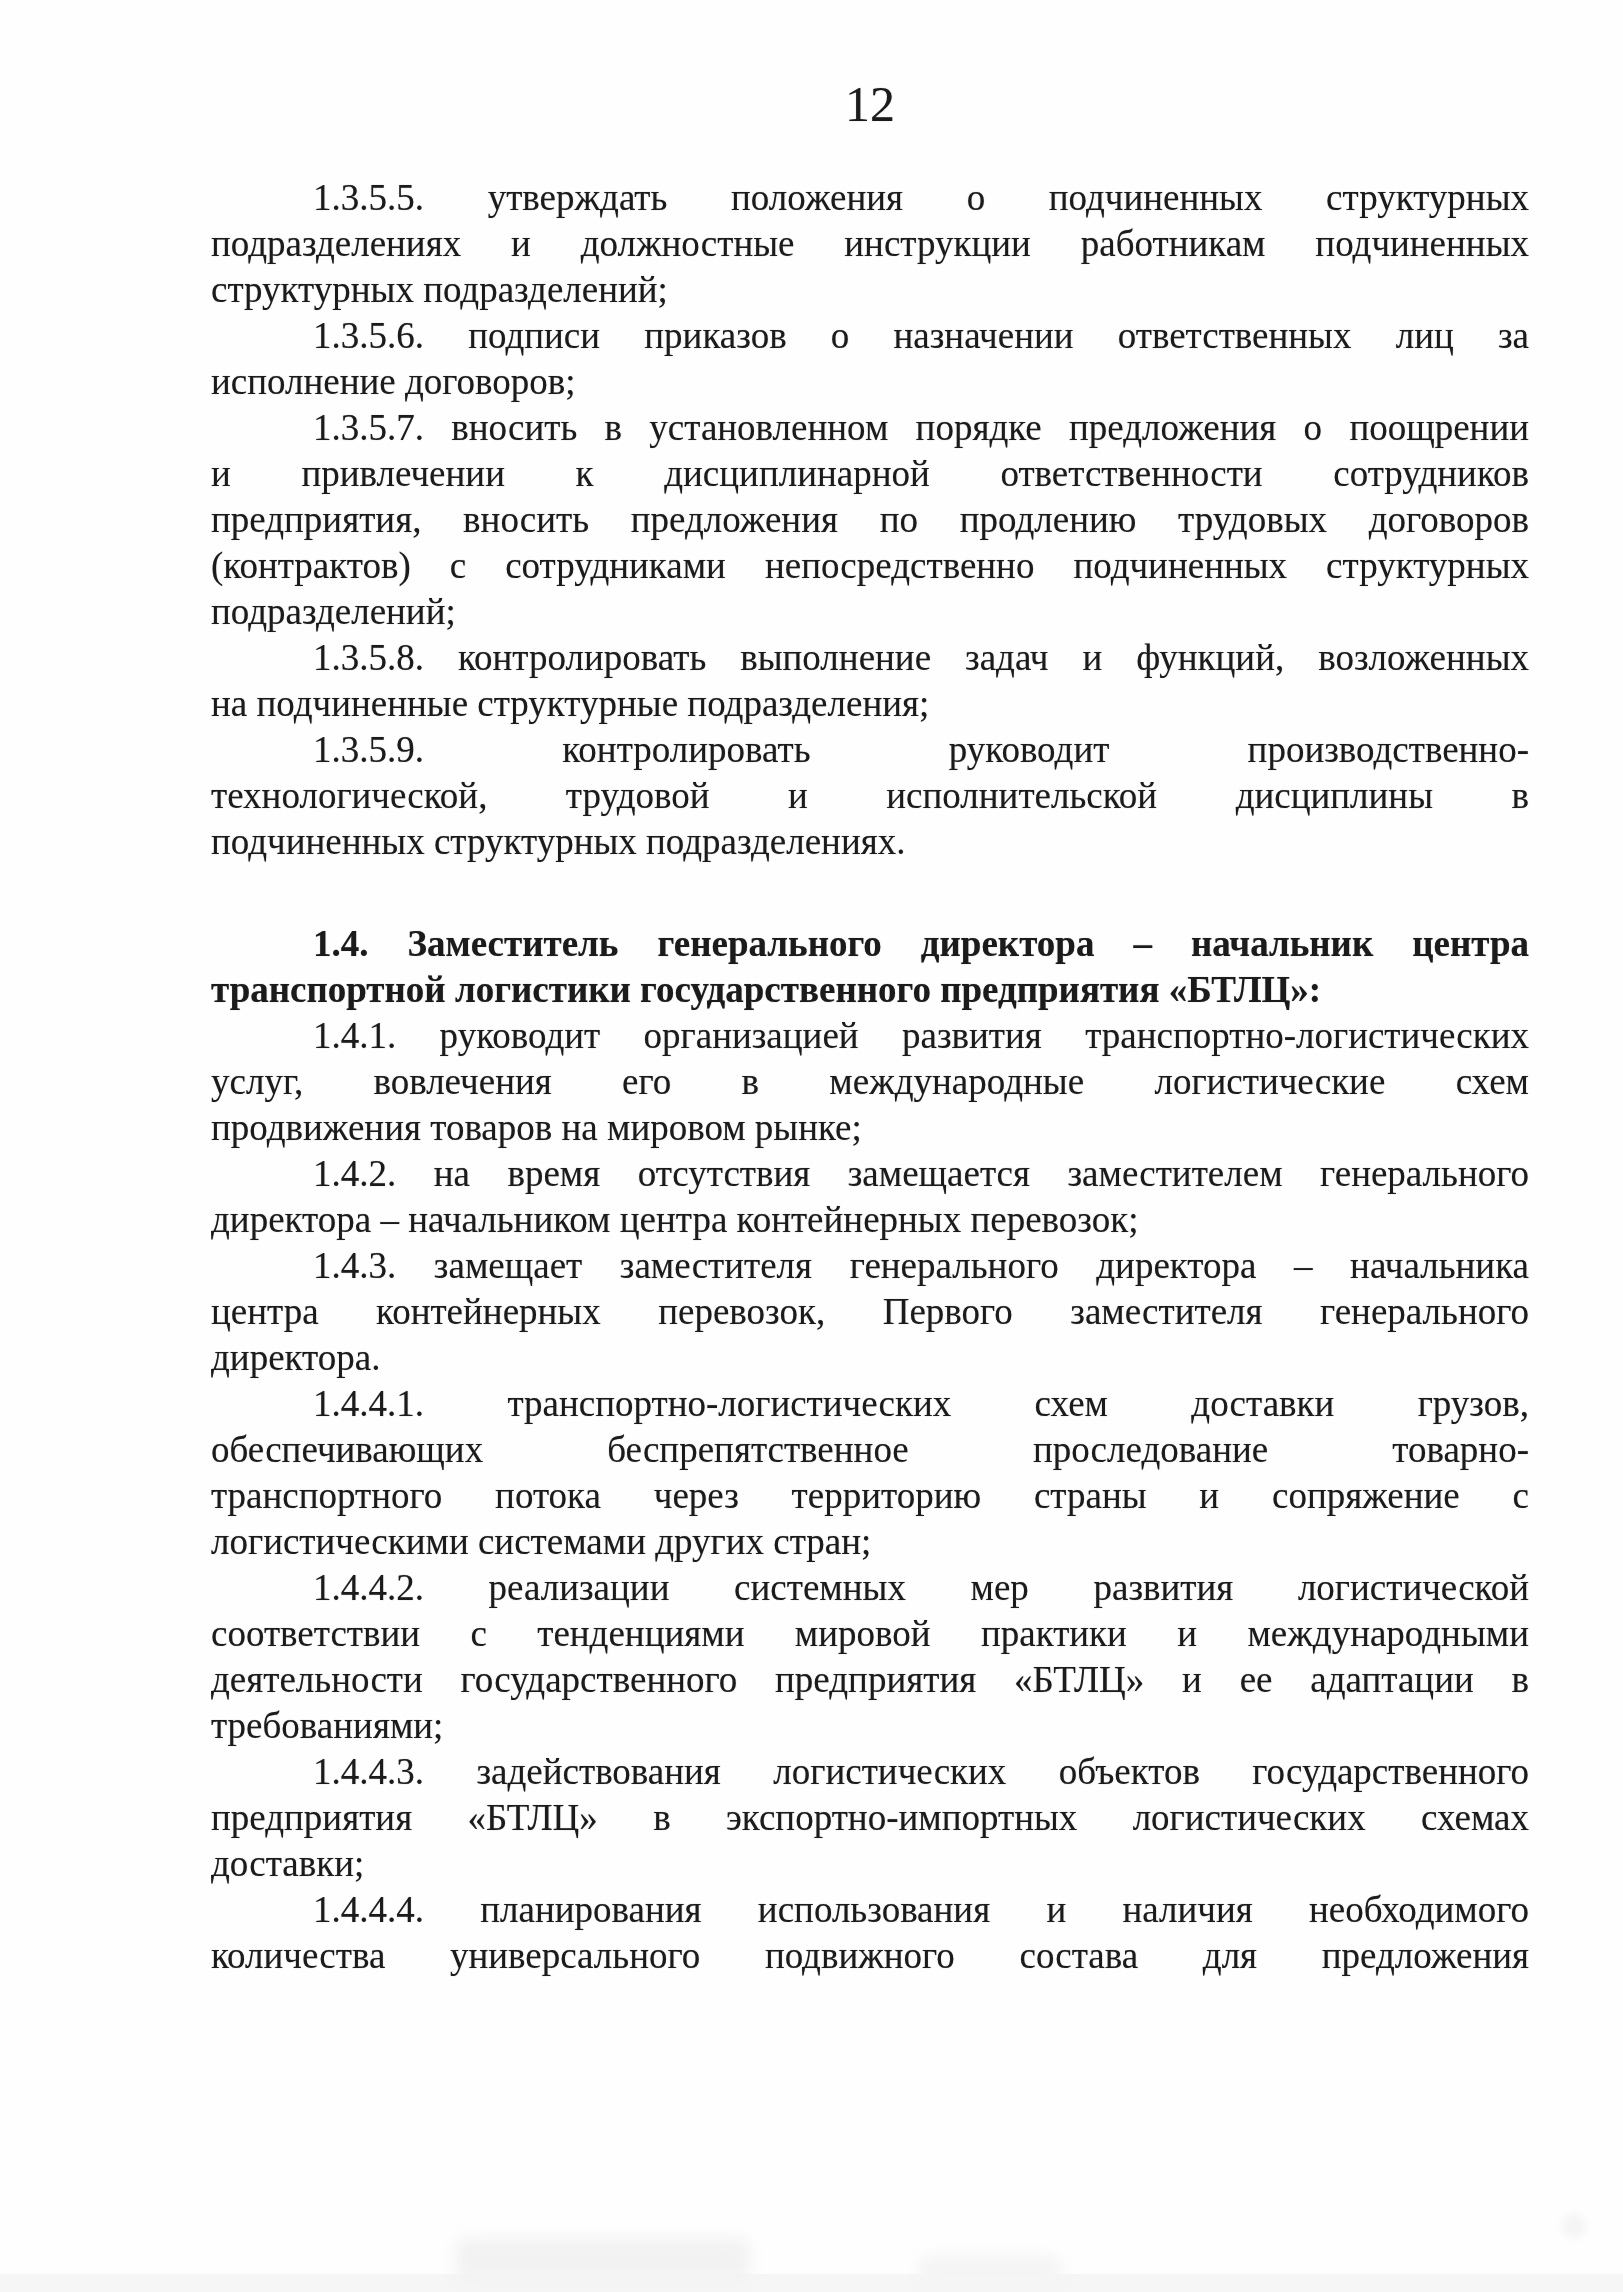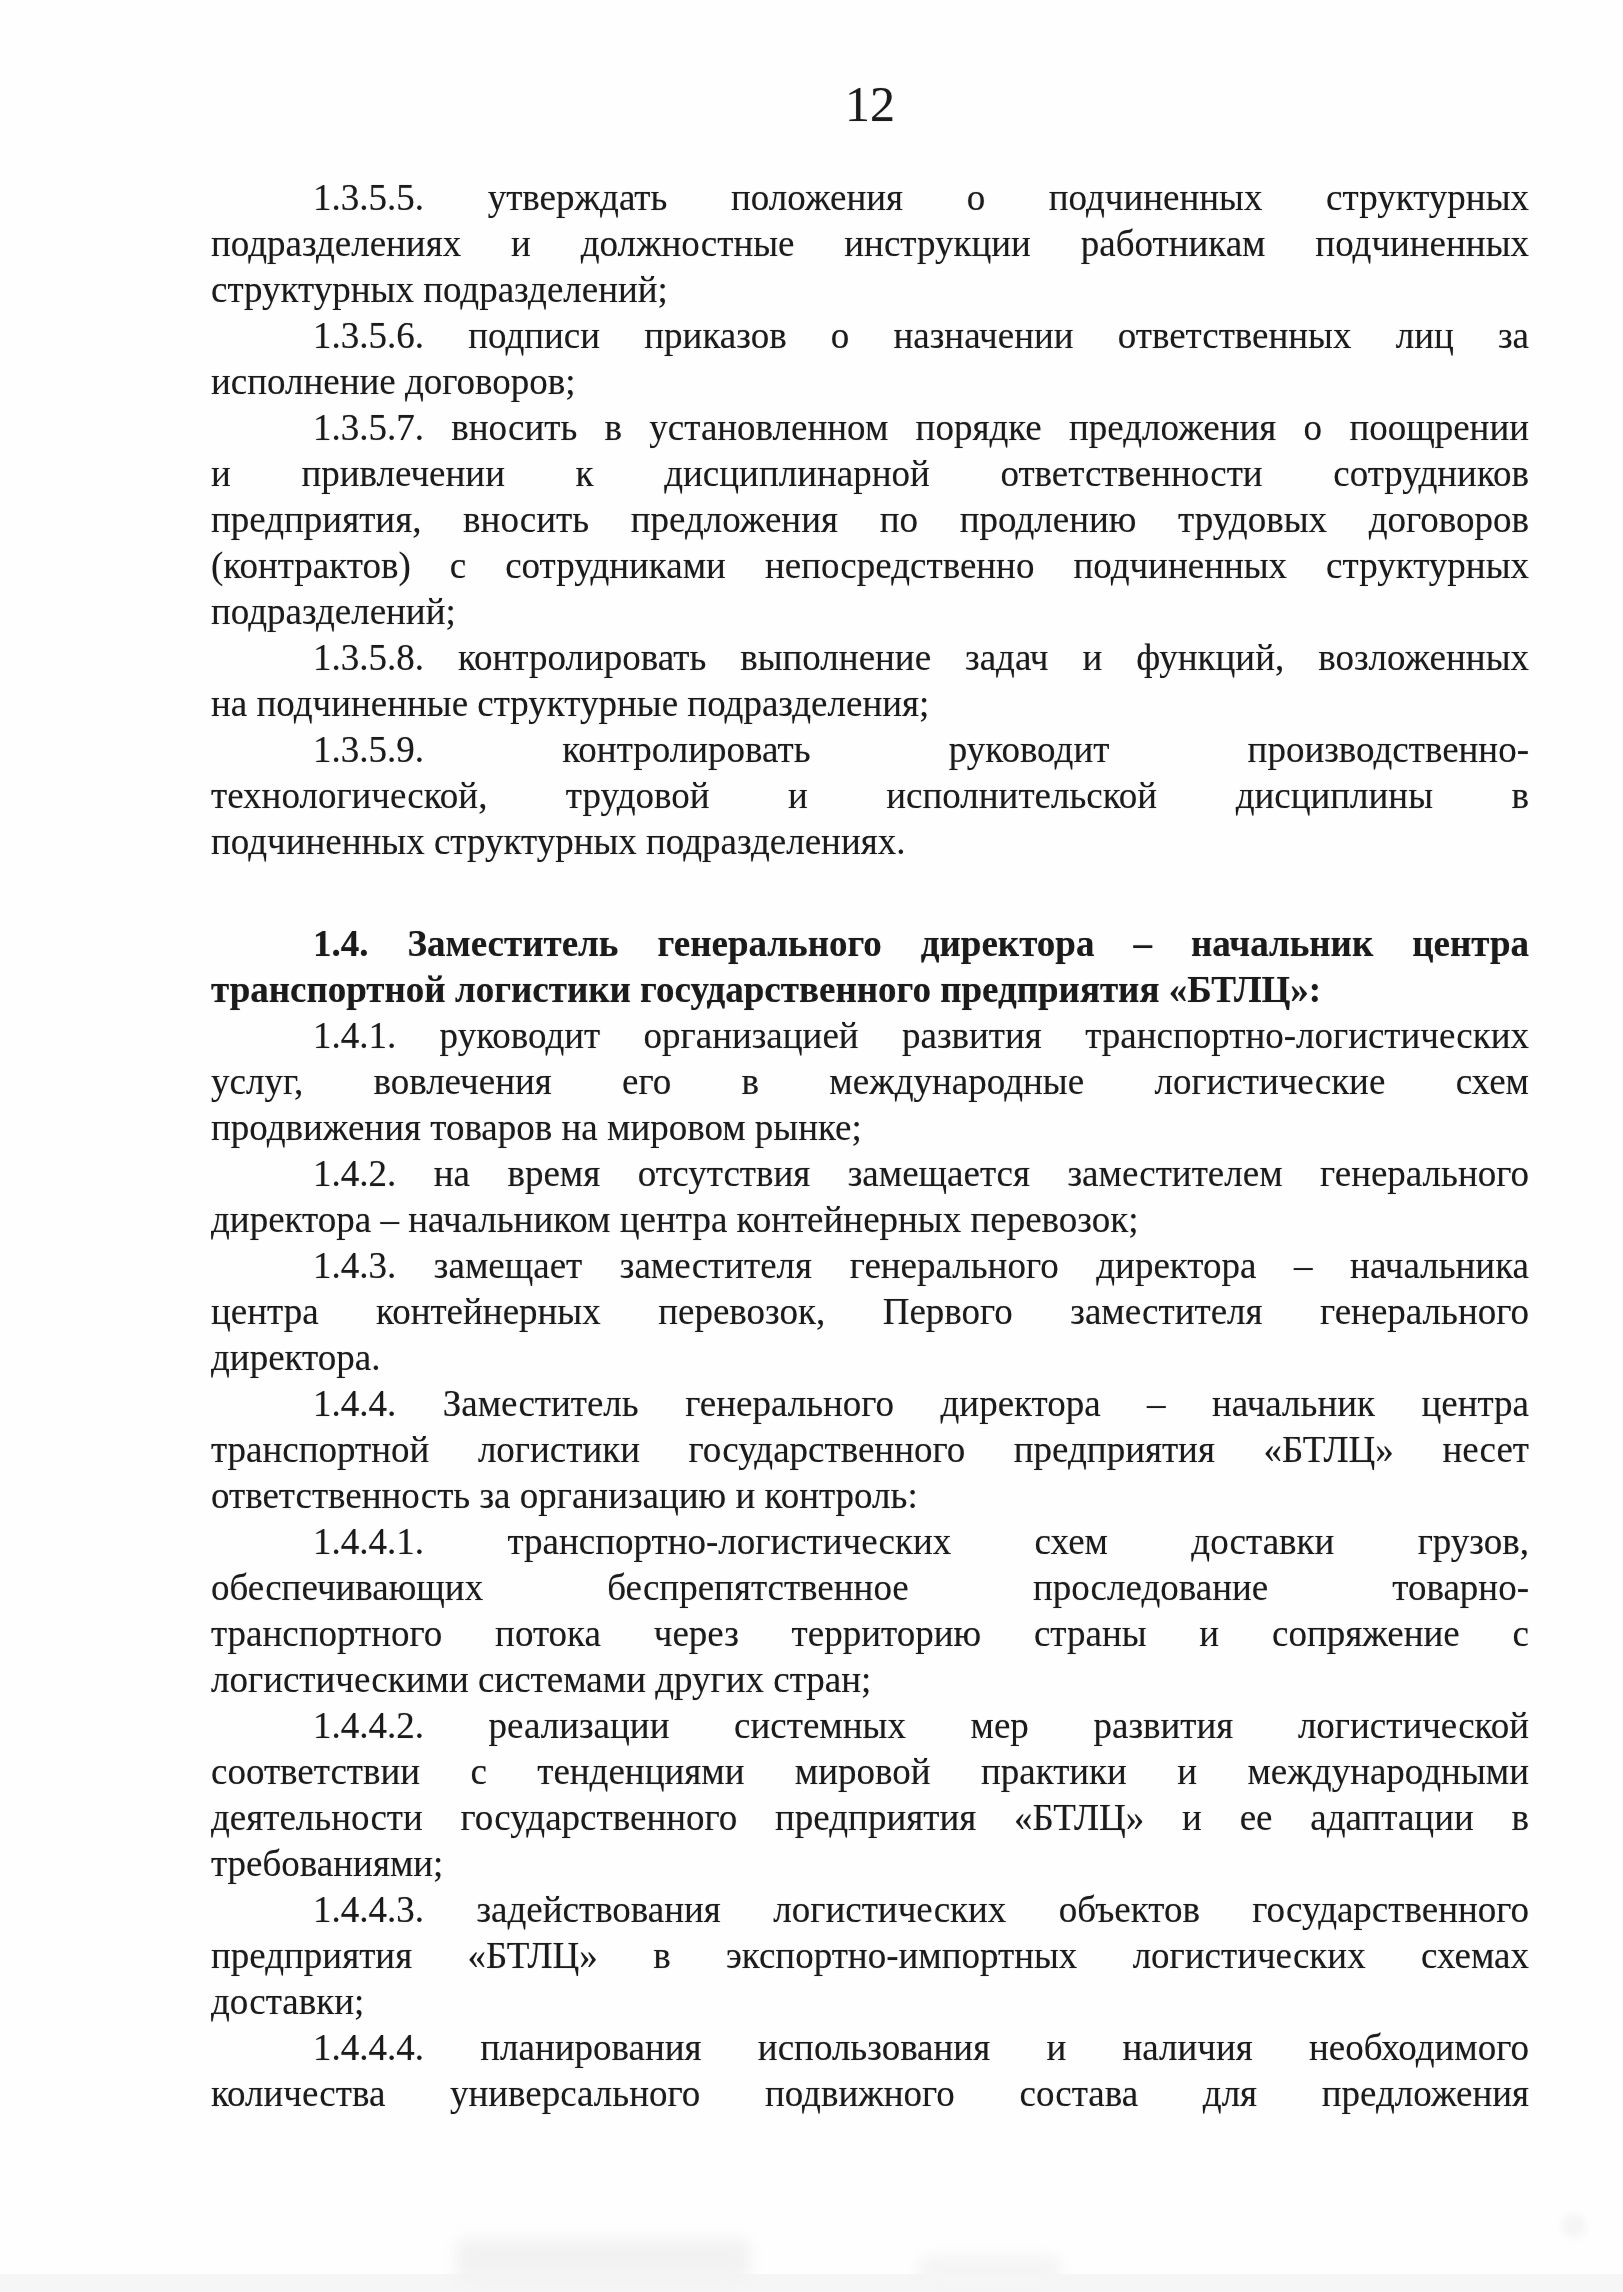--- a/index.html
+++ b/index.html
@@ -131,25 +131,20 @@
       <div class="para">
         <div class="ln first">1.4.2. на время отсутствия замещается заместителем генерального</div>
         <div class="ln last">директора – начальником центра контейнерных перевозок;</div>
       </div>
       <div class="para">
         <div class="ln first">1.4.3. замещает заместителя генерального директора – начальника</div>
         <div class="ln">центра контейнерных перевозок, Первого заместителя генерального</div>
         <div class="ln last">директора.</div>
       </div>
       <div class="para">
-        <div class="ln first">1.4.4. Заместитель генерального директора – начальник центра</div>
-        <div class="ln">транспортной логистики государственного предприятия «БТЛЦ» несет</div>
-        <div class="ln last">ответственность за организацию и контроль:</div>
-      </div>
-      <div class="para">
         <div class="ln first">1.4.4.1. транспортно-логистических схем доставки грузов,</div>
         <div class="ln">обеспечивающих беспрепятственное проследование товарно-</div>
         <div class="ln">транспортного потока через территорию страны и сопряжение с</div>
         <div class="ln last">логистическими системами других стран;</div>
       </div>
       <div class="para">
         <div class="ln first">1.4.4.2. реализации системных мер развития логистической</div>
         <div class="ln">соответствии с тенденциями мировой практики и международными</div>
         <div class="ln">деятельности государственного предприятия «БТЛЦ» и ее адаптации в</div>
         <div class="ln last">требованиями;</div>

